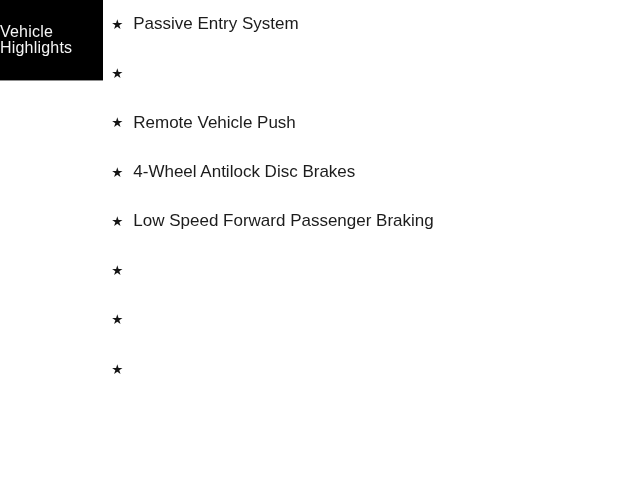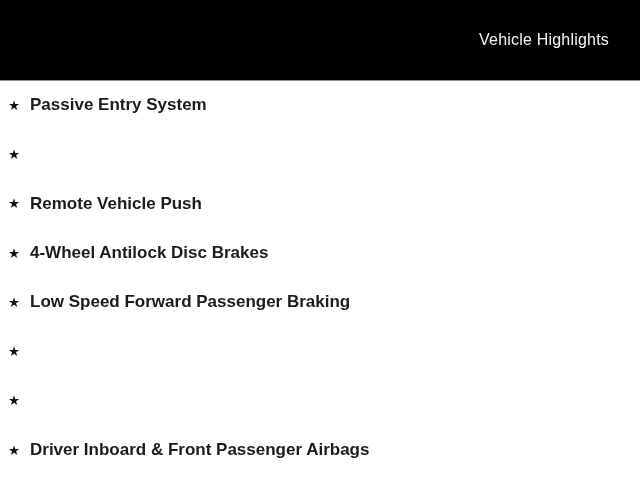--- a/index.html
+++ b/index.html
@@ -12,21 +12,21 @@
     background: #ffffff;
     overflow: hidden;
     font-family: "Liberation Sans", sans-serif;
     -webkit-font-smoothing: antialiased;
   }
   .slide {
     width: 640px;
     height: 452px;
     background: #ffffff;
     display: flex;
-    flex-direction: column;
+    flex-direction: row;
   }
   .header {
     height: 81px;
     flex: 0 0 81px;
     background: #000000;
     border-bottom: 1px solid #8f8f8f;
     display: flex;
     align-items: center;
     justify-content: flex-end;
     padding-right: 31px;
@@ -59,21 +59,20 @@
     font-size: 13.5px;
     color: #141414;
     line-height: 1;
     transform: translateY(-0.5px);
   }
   .item-label {
     font-size: 17px;
     color: #1c1c1c;
     line-height: 1.2;
     white-space: nowrap;
-    font-weight: bold;
   }
 </style>
 </head>
 <body>
 
 <div class="slide">
 
   <div class="header">
     <span class="header-title">Vehicle Highlights</span>
   </div>
@@ -99,17 +98,16 @@
       <span class="item-label">Low Speed Forward Passenger Braking</span>
     </li>
     <li class="highlight-item">
       <span class="star">★</span>
     </li>
     <li class="highlight-item">
       <span class="star">★</span>
     </li>
     <li class="highlight-item">
       <span class="star">★</span>
-      <span class="item-label">Driver Inboard &amp; Front Passenger Airbags</span>
     </li>
   </ul>
 
 </div>
 
 </body></html>

